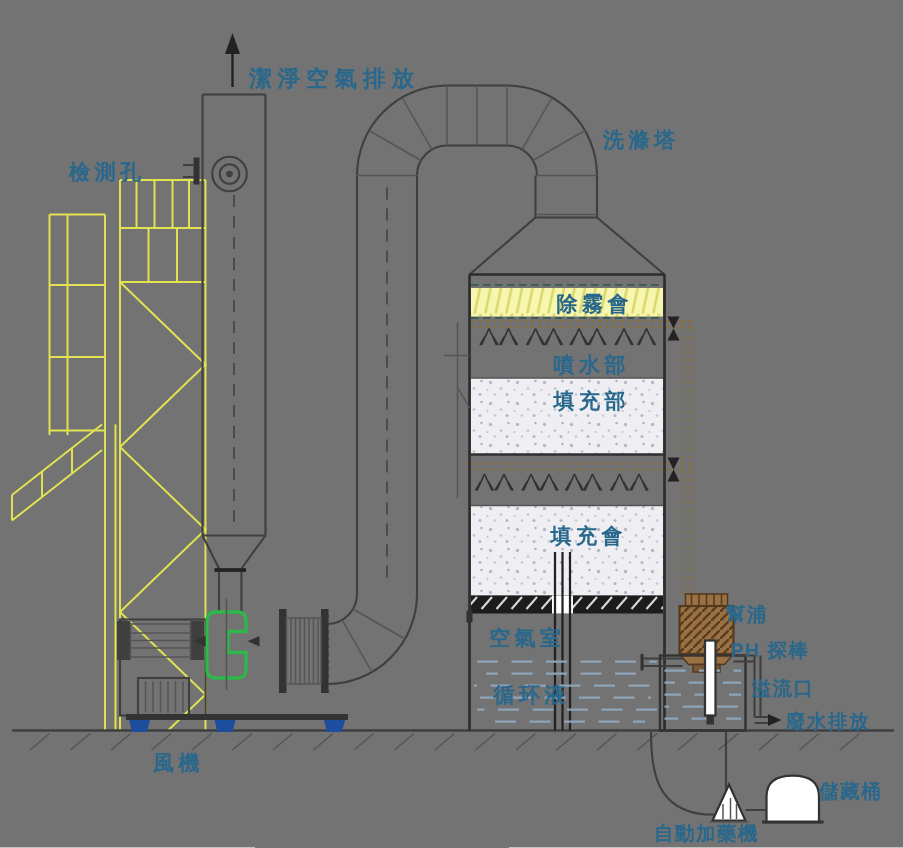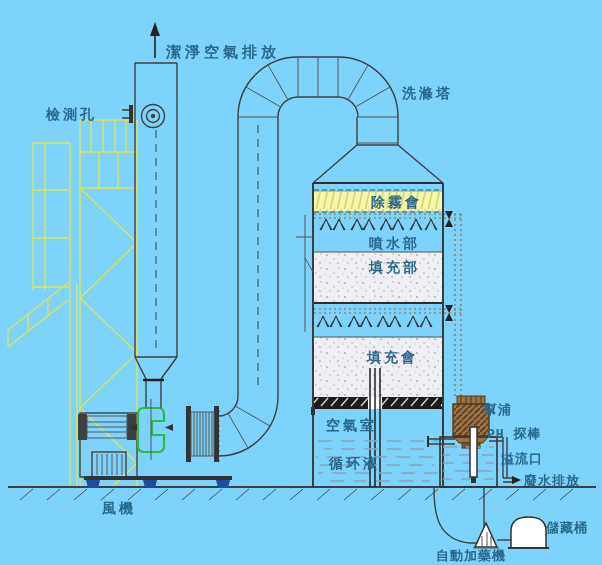--- a/index.html
+++ b/index.html
@@ -1,18 +1,18 @@
 <!DOCTYPE html>
 <html><head>
 <meta charset="utf-8">
 <style>
   html,body{margin:0;padding:0;background:#ffffff;}
   .canvas{
-    position:relative;width:602px;height:565px;background:#7dd3fc;overflow:hidden;
-    font-family:Liberation Mono, monospace;
+    position:relative;width:602px;height:565px;background:#737373;overflow:hidden;
+    font-family:Liberation Sans, sans-serif;
   }
   svg{position:absolute;left:0;top:0;}
   text{fill:#29688c;font-weight:600;}
   .t14{font-size:14px;letter-spacing:3px;}
   .t15{font-size:15px;letter-spacing:4px;}
   .t13{font-size:13px;letter-spacing:1px;}
   .ink{stroke:#3f3f3f;fill:none;stroke-width:1.4;}
   .thin{stroke:#555;fill:none;stroke-width:1;}
   .yel{stroke:#e3e352;fill:none;stroke-width:1.3;}
   .dashT{stroke:#3d5c55;fill:none;stroke-width:1.2;stroke-dasharray:5 3;}

